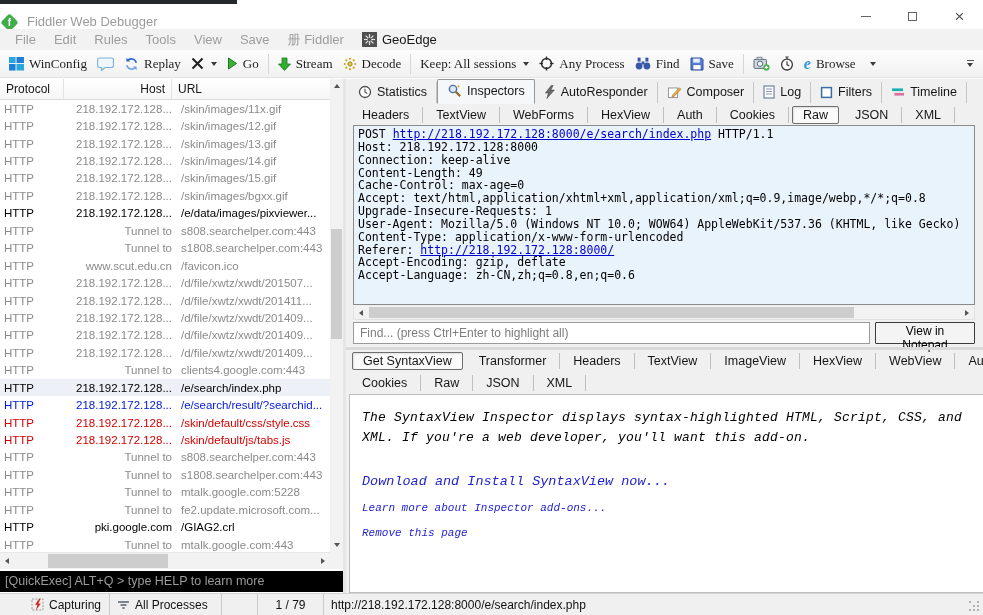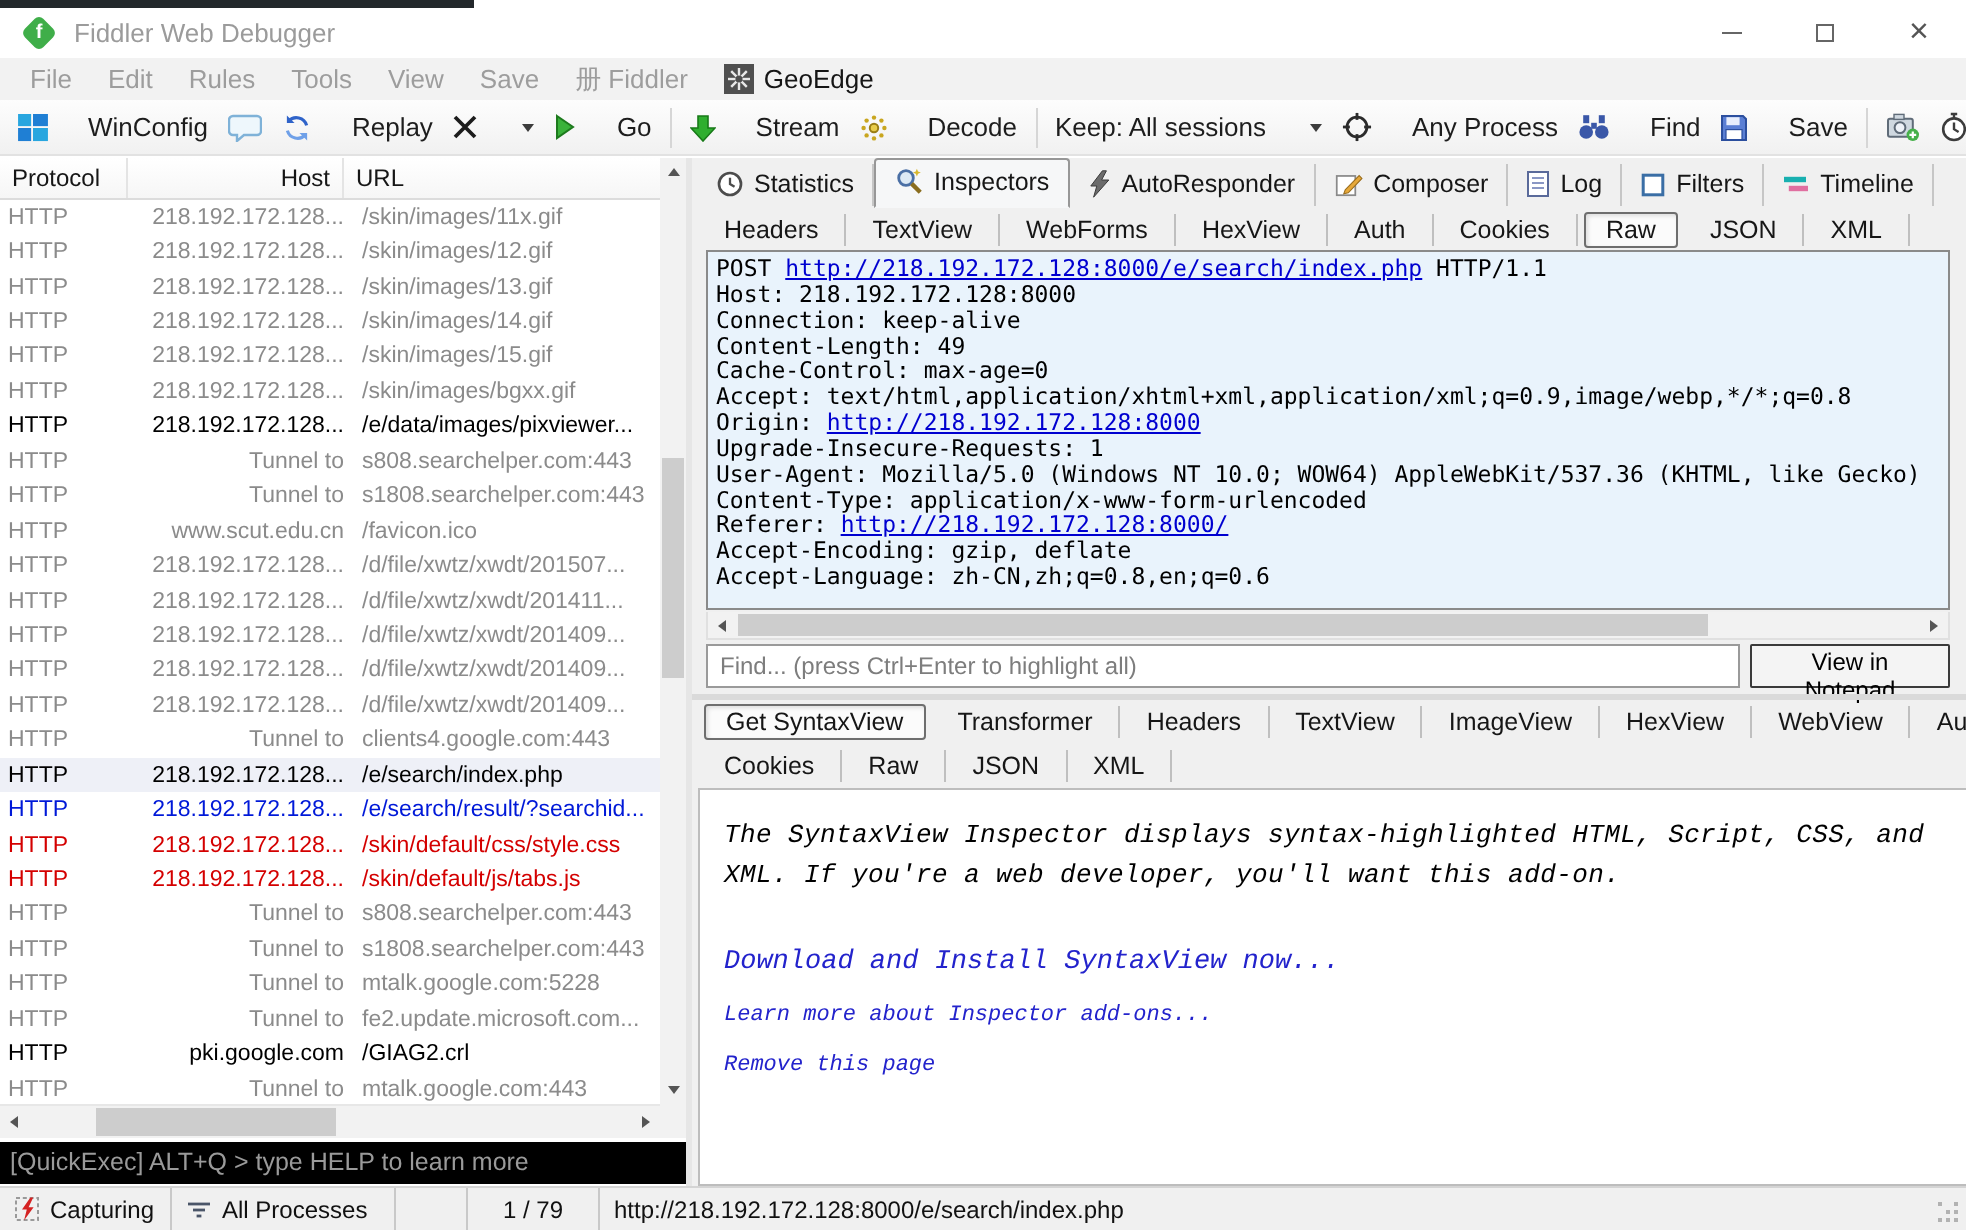--- a/index.html
+++ b/index.html
@@ -4,41 +4,41 @@
 <style>
   html,body{margin:0;padding:0;background:#d8d8d8;}
   .window{position:relative;width:983px;height:615px;background:#fff;overflow:hidden;
     font-family:"Liberation Sans",sans-serif;-webkit-font-smoothing:antialiased;}
   [data-interactable]{box-sizing:border-box;}
 
   
   .top-strip{position:absolute;left:0;top:0;width:237px;height:4px;background:#23282b;}
 
   
-  .titlebar{position:absolute;left:0;top:4px;right:0;height:25px;background:#fff;display:flex;align-items:center;padding-left:10px;}
+  .titlebar{position:absolute;left:0;top:4px;right:0;height:25px;background:#fff;display:flex;align-items:flex-end;}
   .fiddler-logo{width:13px;height:13px;background:#3fae49;transform:rotate(45deg);border-radius:3px;margin:0 11px 0 3px;position:relative;flex:none;}
   .fiddler-logo::before{content:"f";position:absolute;inset:0;transform:rotate(-45deg);color:#fff;
     font:bold 10px/13px "Liberation Sans",sans-serif;text-align:center;}
   .title-text{color:#9b9b9b;font-size:13px;}
   .win-controls{margin-left:auto;display:flex;height:100%;}
   .win-btn{width:47px;height:100%;display:flex;align-items:center;justify-content:center;color:#666;}
   .glyph-min{width:10px;height:0;border-top:1px solid #666;}
   .glyph-max{width:9px;height:9px;border:1px solid #666;}
   .glyph-close::before{content:"×";font-size:17px;line-height:10px;color:#555;}
 
   
   .menubar{position:absolute;top:29px;left:0;right:0;height:21px;background:#f2f2f2;display:flex;align-items:center;padding-left:6px;font-size:13px;color:#9d9d9d;}
   .menu-item{padding:0 9px;height:100%;display:flex;align-items:center;gap:5px;white-space:nowrap;}
   .menu-item.dark{color:#161616;}
   .menu-icon{display:flex;align-items:center;}
 
   
   .toolbar{position:absolute;top:50px;left:0;right:0;height:28px;background:linear-gradient(#fdfdfd,#f1f1f1);
     border-bottom:1px solid #e2e2e2;display:flex;align-items:center;padding:0 4px;font-size:13px;color:#1d1d1d;}
-  .tbtn{display:flex;align-items:center;gap:20px;padding:0 5px;height:24px;white-space:nowrap;}
+  .tbtn{display:flex;align-items:center;gap:5px;padding:0 5px;height:24px;white-space:nowrap;font-family:Liberation Serif, serif;}
   .ticon{display:flex;align-items:center;}
   .tsep{width:1px;height:20px;background:#d6d6d6;margin:0 4px;flex:none;}
   .caret{width:0;height:0;border-left:3.5px solid transparent;border-right:3.5px solid transparent;border-top:4px solid #3c3c3c;}
   .tbtn .caret{margin-left:2px;}
   .tb-overflow{margin-left:auto;width:16px;display:flex;flex-direction:column;align-items:center;gap:2px;padding-right:2px;}
   .tb-overflow .bar{width:7px;height:1px;background:#555;}
   .ie-glyph::before{content:"e";font:italic bold 16px/14px "Liberation Serif",serif;color:#2e9ae0;}
 
   
   .main{position:absolute;top:79px;left:0;right:0;bottom:22px;}
@@ -112,21 +112,21 @@
     padding:13px 12px;overflow:hidden;font-family:"Liberation Mono",monospace;font-style:italic;}
   .syntax-para{font-size:13px;line-height:1.55;color:#000;max-width:612px;letter-spacing:.2px;}
   .syntax-link{color:#2323cc;cursor:pointer;white-space:nowrap;}
   .syntax-link.big{margin-top:26px;font-size:13.5px;}
   .syntax-link.small{margin-top:13px;font-size:11px;}
 
   
   .statusbar{position:absolute;left:0;right:0;bottom:0;height:22px;background:#f0f0f0;border-top:1px solid #d4d4d4;
     display:flex;align-items:center;font-size:12px;color:#111;}
   .sb-cell{height:100%;display:flex;align-items:center;padding:0 7px;border-right:1px solid #c9c9c9;gap:5px;white-space:nowrap;}
-  .sb-capturing{width:86px;}
+  .sb-capturing{width:86px;margin-left:24px;}
   .sb-proc{width:112px;}
   .sb-empty{width:36px;}
   .sb-count{width:66px;justify-content:center;}
   .sb-url{flex:1;border-right:none;overflow:hidden;}
   .grip{position:absolute;right:3px;bottom:3px;width:11px;height:11px;}
   .grip::before{content:"";position:absolute;width:2px;height:2px;background:#b2b2b2;
     box-shadow:8px 0 #b2b2b2,8px 4px #b2b2b2,8px 8px #b2b2b2,4px 4px #b2b2b2,4px 8px #b2b2b2,0 8px #b2b2b2;}
 </style>
 </head>
 <body>
@@ -578,21 +578,20 @@
           <div class="stab" data-interactable="true"><span class="tab-label" data-interactable="false">XML</span></div>
         </div>
 
       <div class="raw-box" data-interactable="true">
           <div class="raw-line" data-interactable="false">POST <span class="raw-link" data-interactable="true">http://218.192.172.128:8000/e/search/index.php</span> HTTP/1.1</div>
           <div class="raw-line" data-interactable="false">Host: 218.192.172.128:8000</div>
           <div class="raw-line" data-interactable="false">Connection: keep-alive</div>
           <div class="raw-line" data-interactable="false">Content-Length: 49</div>
           <div class="raw-line" data-interactable="false">Cache-Control: max-age=0</div>
           <div class="raw-line" data-interactable="false">Accept: text/html,application/xhtml+xml,application/xml;q=0.9,image/webp,*/*;q=0.8</div>
-          <div class="raw-line" data-interactable="false">Origin: <span class="raw-link" data-interactable="true">http://218.192.172.128:8000</span></div>
           <div class="raw-line" data-interactable="false">Upgrade-Insecure-Requests: 1</div>
           <div class="raw-line" data-interactable="false">User-Agent: Mozilla/5.0 (Windows NT 10.0; WOW64) AppleWebKit/537.36 (KHTML, like Gecko)</div>
           <div class="raw-line" data-interactable="false">Content-Type: application/x-www-form-urlencoded</div>
           <div class="raw-line" data-interactable="false">Referer: <span class="raw-link" data-interactable="true">http://218.192.172.128:8000/</span></div>
           <div class="raw-line" data-interactable="false">Accept-Encoding: gzip, deflate</div>
           <div class="raw-line" data-interactable="false">Accept-Language: zh-CN,zh;q=0.8,en;q=0.6</div>
           <div class="raw-line" data-interactable="false">&nbsp;</div>
         </div>
 
       <div class="hscroll raw-hscroll" data-interactable="true">

